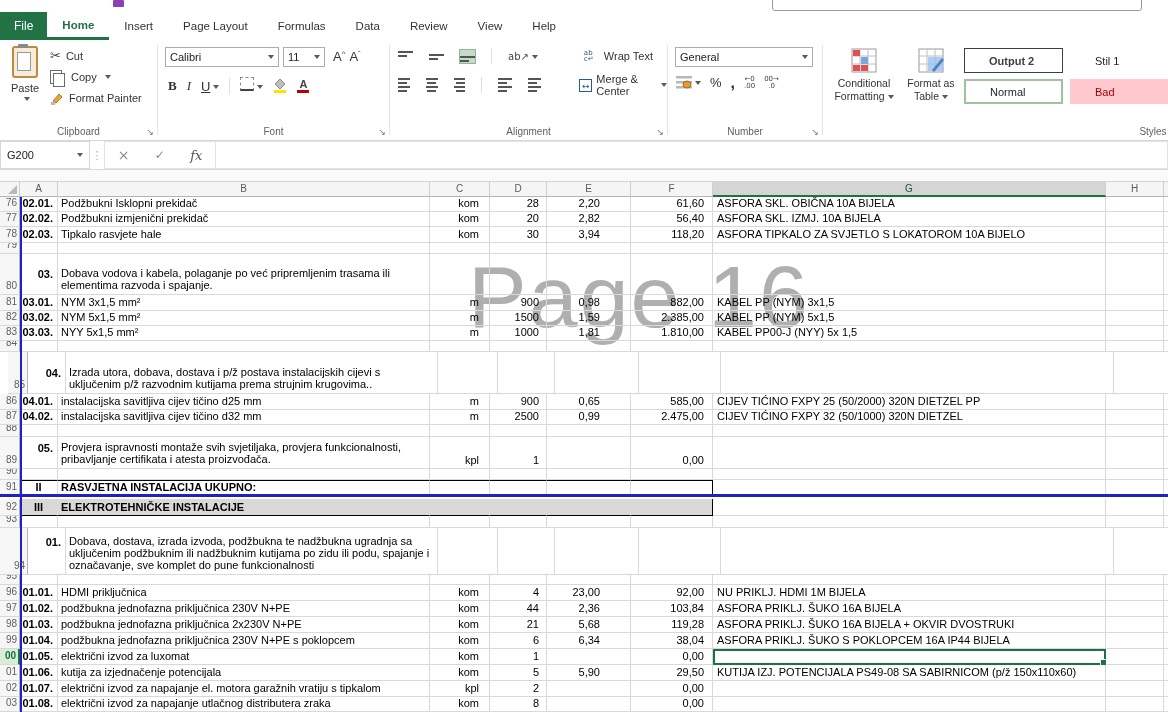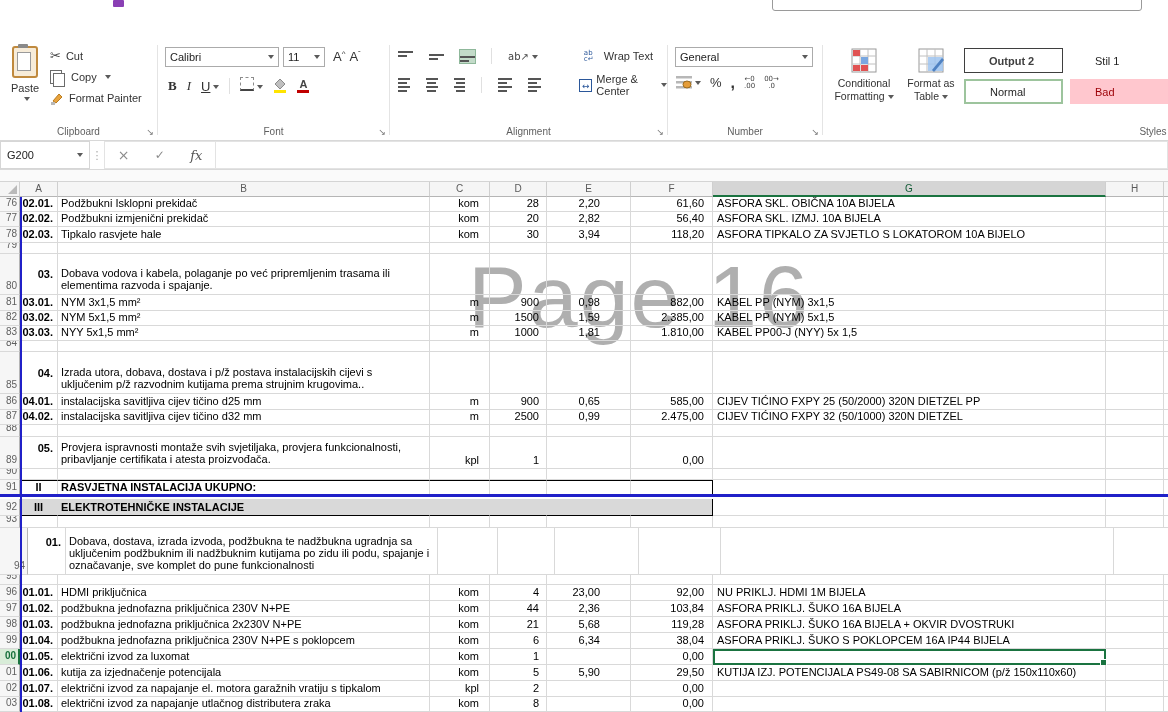--- a/index.html
+++ b/index.html
@@ -126,20 +126,31 @@
 </head>
 <body>
 
 <div id="app">
 
   <div id="topstrip">
     <div id="qatsliver"></div>
     <div id="searchsliver"></div>
   </div>
 
+  <div id="tabs">
+      <div class="tab file">File</div>
+      <div class="tab active">Home</div>
+      <div class="tab">Insert</div>
+      <div class="tab">Page Layout</div>
+      <div class="tab">Formulas</div>
+      <div class="tab">Data</div>
+      <div class="tab">Review</div>
+      <div class="tab">View</div>
+      <div class="tab">Help</div>
+    </div>
 
   <div id="ribbon">
 
     <div class="group" id="g-clip">
       <div id="paste-btn">
         <span class="clipicon"></span>
         <span class="btnlbl" style="margin-top:4px;">Paste</span>
         <span class="tri" style="margin-top:3px;"></span>
       </div>
       <div id="clip-small">
@@ -435,21 +446,21 @@
           <div class="c cb" style="width: 372px;"></div>
           <div class="c cc" style="width: 60px;"></div>
           <div class="c cd" style="width: 57px;"></div>
           <div class="c ce" style="width: 84px;"></div>
           <div class="c cf" style="width: 82px;"></div>
           <div class="c cg" style="width: 393px;"></div>
           <div class="c ch" style="width: 58px;"></div>
           <div class="c csp" style="width: 10px;"></div>
         </div>
         <div class="r r-desc" style="height: 42px;">
-          <div class="c rn" style="width: 20px;">85</div>
+          <div class="c rn" style="width: 20px; margin-left: 8px;">85</div>
           <div class="c ca" style="width: 38px; align-items: flex-start; padding-top: 15px;">04.</div>
           <div class="c cb" style="width: 372px;">Izrada utora, dobava, dostava i p/ž postava instalacijskih cijevi s uključenim p/ž razvodnim kutijama prema strujnim krugovima..</div>
           <div class="c cc" style="width: 60px;"></div>
           <div class="c cd" style="width: 57px;"></div>
           <div class="c ce" style="width: 84px;"></div>
           <div class="c cf" style="width: 82px;"></div>
           <div class="c cg" style="width: 393px;"></div>
           <div class="c ch" style="width: 58px;"></div>
           <div class="c csp" style="width: 10px;"></div>
         </div>

